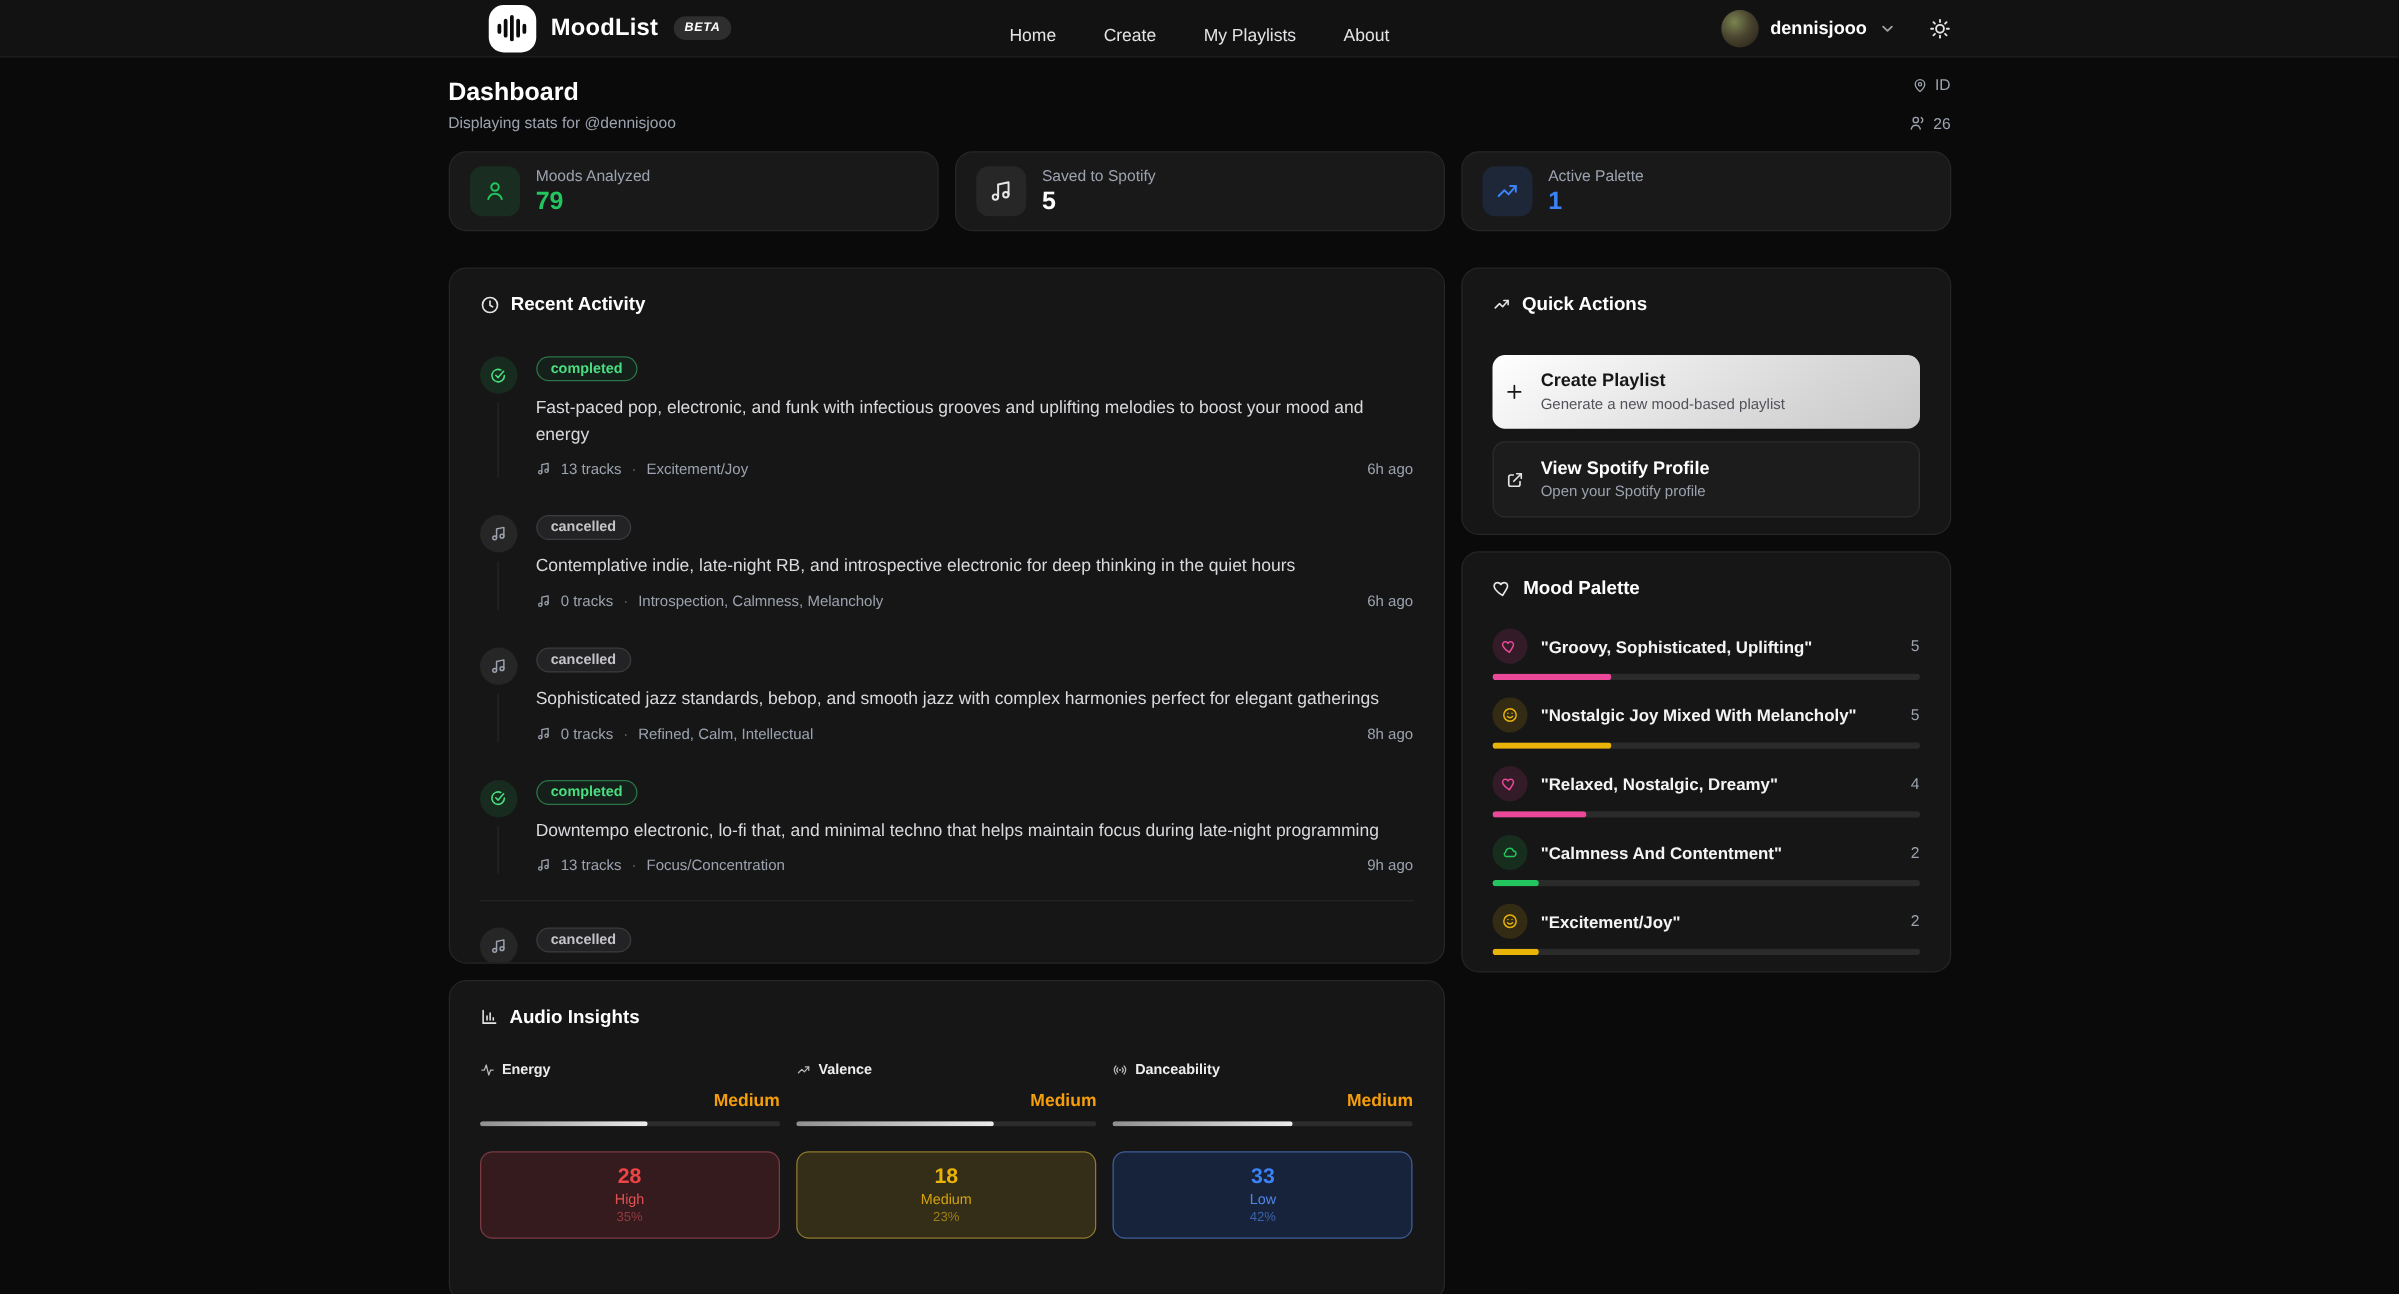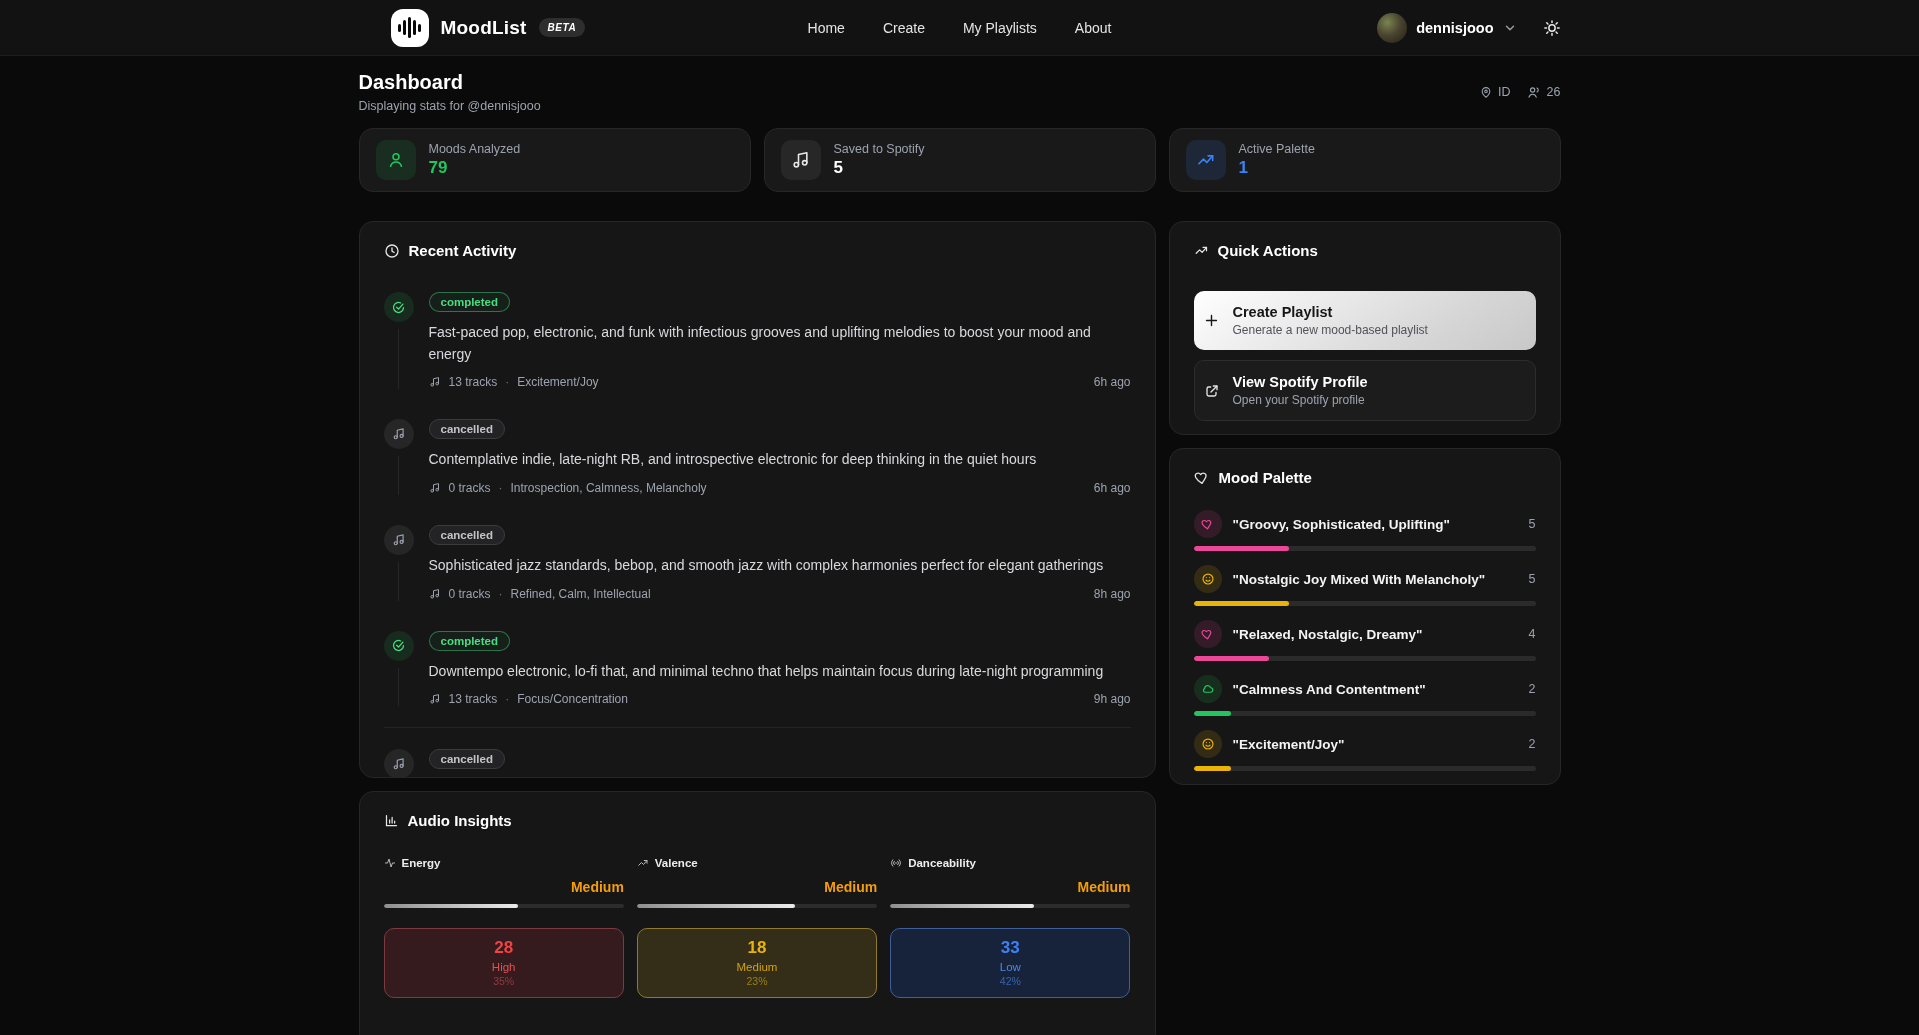--- a/index.html
+++ b/index.html
@@ -7,21 +7,21 @@
   body {
     background:#0a0a0a;
     font-family:"Liberation Sans", sans-serif;
     color:#e5e5e5;
     -webkit-font-smoothing:antialiased;
   }
   svg { display:block; }
 
   
   .nav {
-    height:56px; background:#121212; border-bottom:1px solid #1e1e1e;
+    height:46px; background:#121212; border-bottom:1px solid #1e1e1e;
     position:relative; display:flex; align-items:center;
   }
   .nav-inner { width:1202px; margin:0 auto; display:flex; align-items:center; justify-content:space-between; }
   .brand { display:flex; align-items:center; gap:12px; margin-left:32px; }
   .logo-tile {
     width:38px; height:38px; background:#fff; border-radius:12px;
     display:flex; align-items:center; justify-content:center; gap:2.5px;
   }
   .logo-tile span { width:2.6px; background:#0a0a0a; border-radius:2px; }
   .logo-tile span:nth-child(1){height:8px;} .logo-tile span:nth-child(2){height:15px;}
@@ -45,34 +45,34 @@
   }
   .user-name { font-size:14.5px; font-weight:700; color:#fff; }
   .chev { color:#a1a1aa; }
   .theme-toggle { color:#e5e5e5; cursor:pointer; display:flex; }
 
   
   .container { width:1202px; margin:0 auto; padding-top:15px; }
   .page-head { display:flex; justify-content:space-between; align-items:center; }
   .page-title { font-size:20px; font-weight:800; color:#fff; }
   .page-sub { font-size:12.5px; color:#9ca3af; margin-top:5px; }
-  .head-meta { display:flex; align-items:center; gap:16px; color:#9ca3af; font-size:12.5px; }
+  .head-meta { display:flex; align-items:flex-end; gap:16px; color:#9ca3af; font-size:12.5px;flex-direction:column; }
   .head-meta .meta-item { display:flex; align-items:center; gap:5px; }
 
   .stats-grid { display:grid; grid-template-columns:repeat(3,1fr); gap:13px; margin-top:15px; }
   .stat-card {
     background:#191919; border:1px solid #272727; border-radius:14px;
     height:64px; padding:0 16px; display:flex; align-items:center; gap:13px;
   }
   .stat-tile { width:40px; height:40px; border-radius:10px; display:flex; align-items:center; justify-content:center; }
   .tile-green { background:rgba(34,197,94,.12); color:#22c55e; }
   .tile-gray  { background:#272727; color:#e8e8e8; }
   .tile-blue  { background:rgba(59,130,246,.14); color:#3b82f6; }
   .stat-label { font-size:12.5px; color:#9ca3af; }
-  .stat-value { font-size:17px; font-weight:800; margin-top:2px; }
+  .stat-value { font-size:20px; font-weight:800; margin-top:2px; }
   .val-green { color:#22c55e; } .val-white { color:#fff; } .val-blue { color:#3b82f6; }
 
   .main-grid { display:grid; grid-template-columns:797px 392px; gap:13px; margin-top:29px; align-items:start; }
   .col { display:flex; flex-direction:column; gap:13px; }
   .panel { background:#161616; border:1px solid #262626; border-radius:14px; padding:20px 24px; }
   .panel-title { display:flex; align-items:center; gap:9px; font-size:15px; font-weight:800; color:#fff; }
   .panel-title svg { color:#e5e5e5; }
 
   
   .activity-panel { height:557px; overflow:hidden; }

